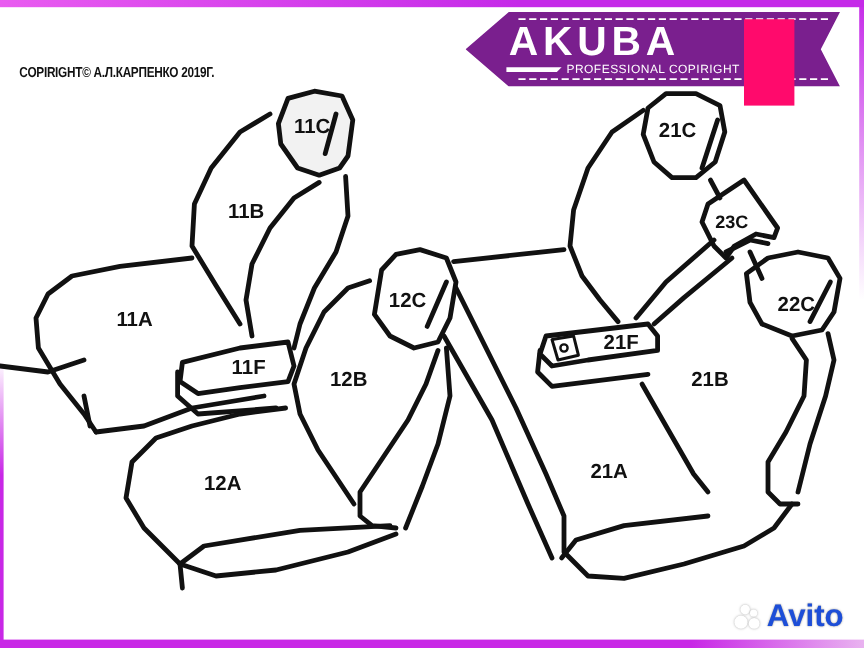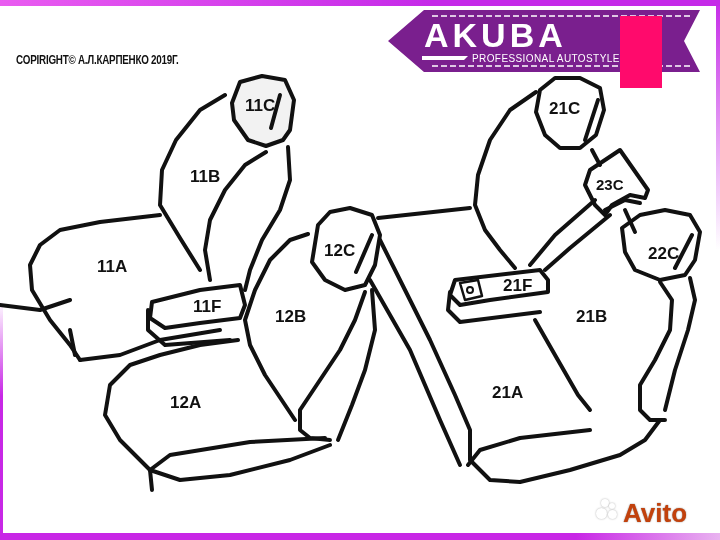--- a/index.html
+++ b/index.html
@@ -8,21 +8,21 @@
   .frame-bottom { position:absolute; left:0; bottom:0; width:720px; height:7px; background:linear-gradient(90deg,#c827e6 0%, #c827e6 80%, #e9b3f0 100%); }
   .frame-left { position:absolute; left:0; top:300px; width:3px; height:240px; background:linear-gradient(180deg, rgba(200,40,230,0) 0%, #c827e6 40%); }
   .frame-right { position:absolute; right:0; top:0; width:4px; height:250px; background:linear-gradient(180deg,#c52ae8 0%, rgba(197,42,232,0) 100%); }
   .copyright { position:absolute; left:16px; top:53px; font-family:"Liberation Sans", sans-serif; font-weight:bold; font-size:12px; letter-spacing:-0.3px; color:#111; transform:scaleX(0.82); transform-origin:left center; white-space:nowrap; }
   .diagram { position:absolute; left:0; top:0; width:720px; height:540px; }
   .lbl { font-family:"Liberation Sans", sans-serif; font-weight:bold; font-size:17px; fill:#111; }
   .logo-wrap { position:absolute; left:388px; top:10px; width:312px; height:62px; }
   .logo-title { position:absolute; left:36px; top:6px; font-family:"Liberation Sans", sans-serif; font-weight:bold; font-size:34px; letter-spacing:4px; color:#ffffff;text-align:center; }
   .logo-sub { position:absolute; left:84px; top:43px; font-family:"Liberation Sans", sans-serif; font-size:10px; letter-spacing:0.4px; color:#ffffff; }
   .logo-pink { position:absolute; left:232px; top:6px; width:42px; height:72px; background:#ff0a6c; }
-  .avito { position:absolute; left:596px; top:498px; font-family:"Liberation Sans", sans-serif; font-size:26px; font-weight:bold; color:#c2410c; text-shadow:0 0 2px #bbb, 0 0 1px #999; display:flex; align-items:flex-start; gap:3px; }
+  .avito { position:absolute; left:612px; top:498px; font-family:"Liberation Sans", sans-serif; font-size:26px; font-weight:bold; color:#1d4ed8; text-shadow:0 0 2px #bbb, 0 0 1px #999; display:flex; align-items:center; gap:3px; }
   .avito-dots { position:relative; width:24px; height:22px; }
   .avito-dots span { position:absolute; border-radius:50%; background:#fff; box-shadow:0 0 2px #aaa; }
 </style>
 </head>
 <body>
 
 <div class="frame-top"></div>
 <div class="frame-right"></div>
 <div class="frame-left"></div>
 <div class="frame-bottom"></div>
@@ -107,21 +107,21 @@
 </svg>
 
 <div class="logo-wrap">
   <svg width="312" height="62" viewBox="0 0 312 62" style="position:absolute;left:0;top:0">
     <polygon points="36,0 312,0 296,31 312,62 36,62 0,31" fill="#7a1f8e"></polygon>
     <line x1="44" y1="6" x2="304" y2="6" stroke="#ffffff" stroke-width="1.5" stroke-dasharray="6,3"></line>
     <line x1="44" y1="56" x2="304" y2="56" stroke="#ffffff" stroke-width="1.5" stroke-dasharray="6,3"></line>
     <polygon points="34,46 80,46 76,50 34,50" fill="#ffffff"></polygon>
   </svg>
   <div class="logo-title">AKUBA</div>
-  <div class="logo-sub">PROFESSIONAL AUTOSTYLE</div>
+  <div class="logo-sub">PROFESSIONAL COPIRIGHT</div>
   <div class="logo-pink"></div>
 </div>
 
 <div class="avito">
   <div class="avito-dots">
     <span style="left:0;top:10px;width:11px;height:11px"></span>
     <span style="left:5px;top:1px;width:8px;height:8px"></span>
     <span style="left:13px;top:5px;width:6px;height:6px"></span>
     <span style="left:12px;top:12px;width:9px;height:9px"></span>
   </div>

